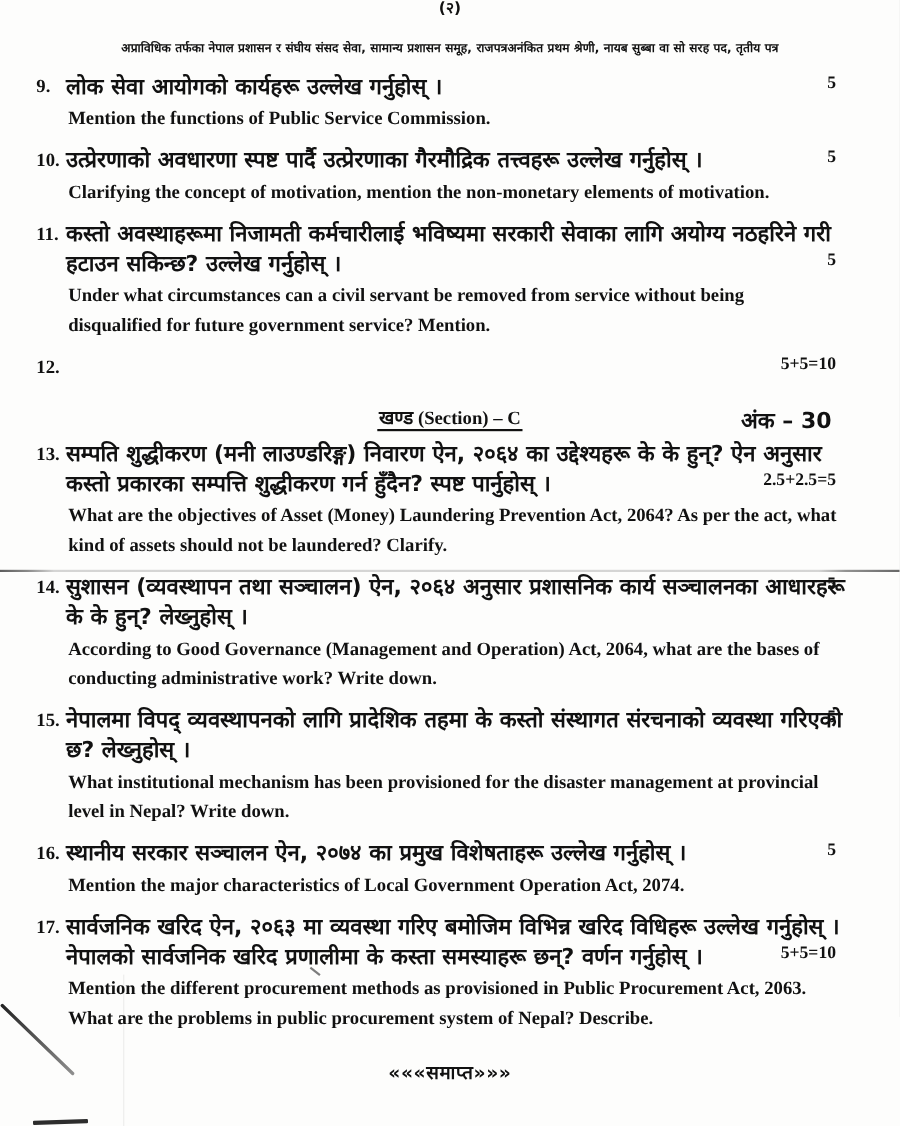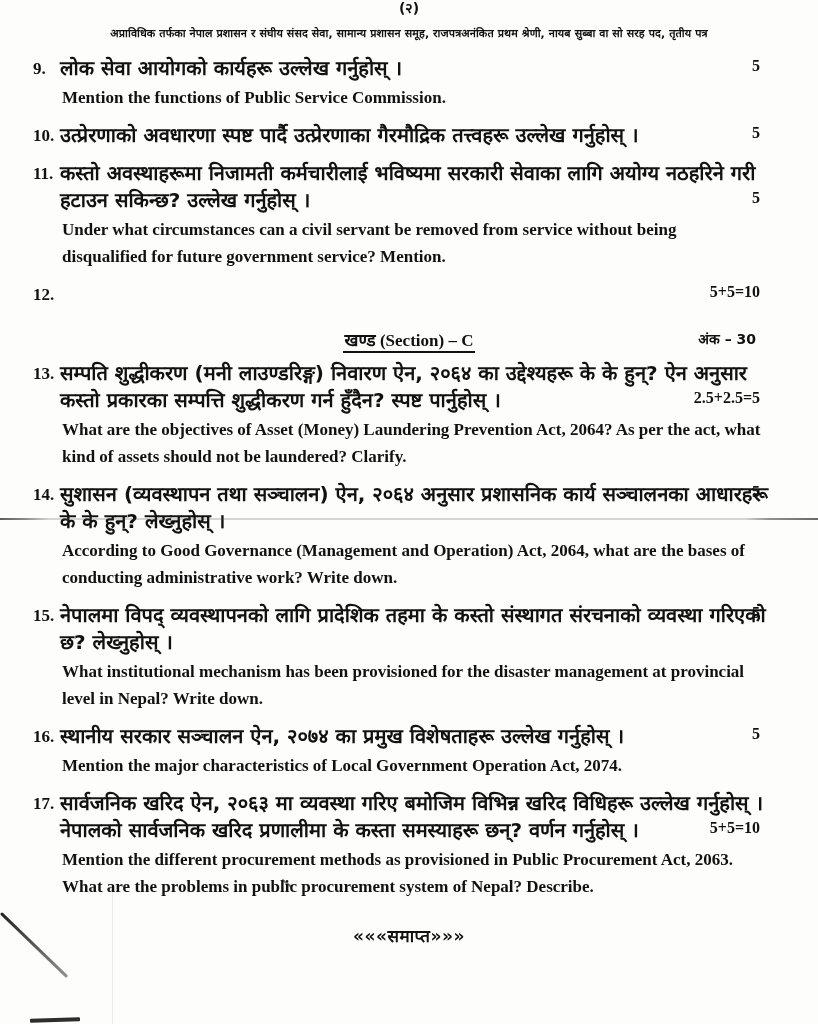--- a/index.html
+++ b/index.html
@@ -19,21 +19,21 @@
     font-weight: 700;
     padding-top: 1px;
     line-height: 15px;
     font-family: "DejaVu Sans", sans-serif;
   }
   .doc-header {
     text-align: center;
     font-size: 11px;
     font-weight: 700;
     line-height: 14px;
-    margin: 11px 20px 14px 20px;
+    margin: 21px 20px 14px 20px;
     letter-spacing: 0.1px;
   }
   .question {
     position: relative;
     display: flex;
     align-items: flex-start;
     padding: 0 40px 0 33px;
     margin-bottom: 11px;
   }
   .q-num {
@@ -80,21 +80,21 @@
     font-size: 17px;
     font-weight: 700;
     border-bottom: 2px solid #111;
     padding: 0 2px 1px 2px;
     font-family: "Liberation Serif", serif;
   }
   .section-marks {
     position: absolute;
     right: 62px;
     top: 1px;
-    font-size: 14px;
+    font-size: 20px;
     font-weight: 700;
   }
   .doc-footer {
     text-align: center;
     font-size: 17px;
     font-weight: 700;
     margin-top: 24px;
     letter-spacing: 0.5px;
   }
   
@@ -154,20 +154,21 @@
       <p class="q-ne">लोक सेवा आयोगको कार्यहरू उल्लेख गर्नुहोस् ।</p>
       <p class="q-en">Mention the functions of Public Service Commission.</p>
     </div>
     <span class="q-marks">5</span>
   </div>
 
   <div class="question">
     <span class="q-num">10.</span>
     <div class="q-body">
       <p class="q-ne">उत्प्रेरणाको अवधारणा स्पष्ट पार्दै उत्प्रेरणाका गैरमौद्रिक तत्त्वहरू उल्लेख गर्नुहोस् ।</p>
+      <p class="q-en">Clarifying the concept of motivation, mention the non-monetary elements of motivation.</p>
     </div>
     <span class="q-marks">5</span>
   </div>
 
   <div class="question">
     <span class="q-num">11.</span>
     <div class="q-body">
       <p class="q-ne full">कस्तो अवस्थाहरूमा निजामती कर्मचारीलाई भविष्यमा सरकारी सेवाका लागि अयोग्य नठहरिने गरी हटाउन सकिन्छ? उल्लेख गर्नुहोस् ।</p>
       <p class="q-en">Under what circumstances can a civil servant be removed from service without being disqualified for future government service? Mention.</p>
     </div>

